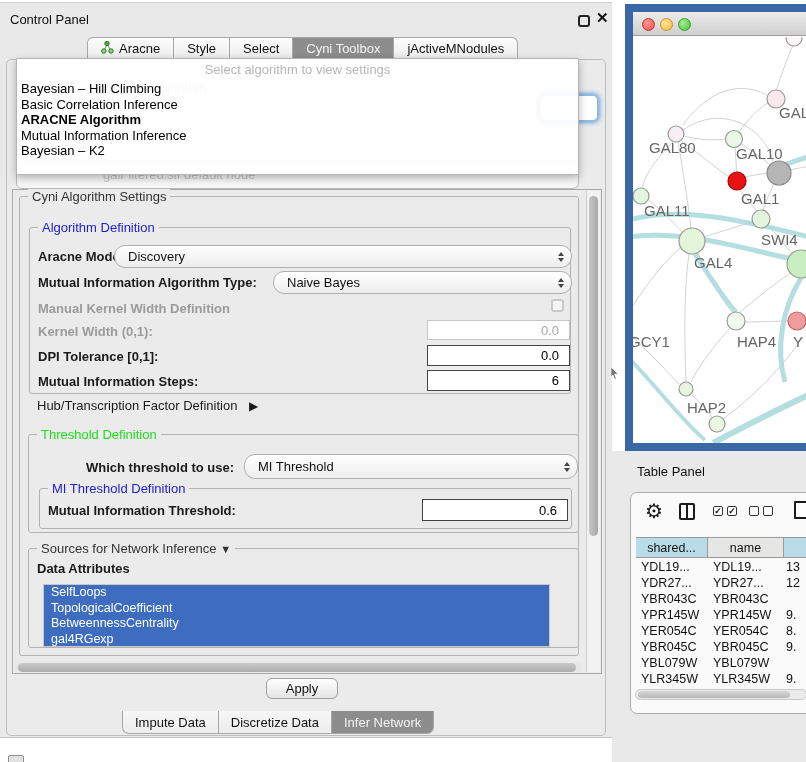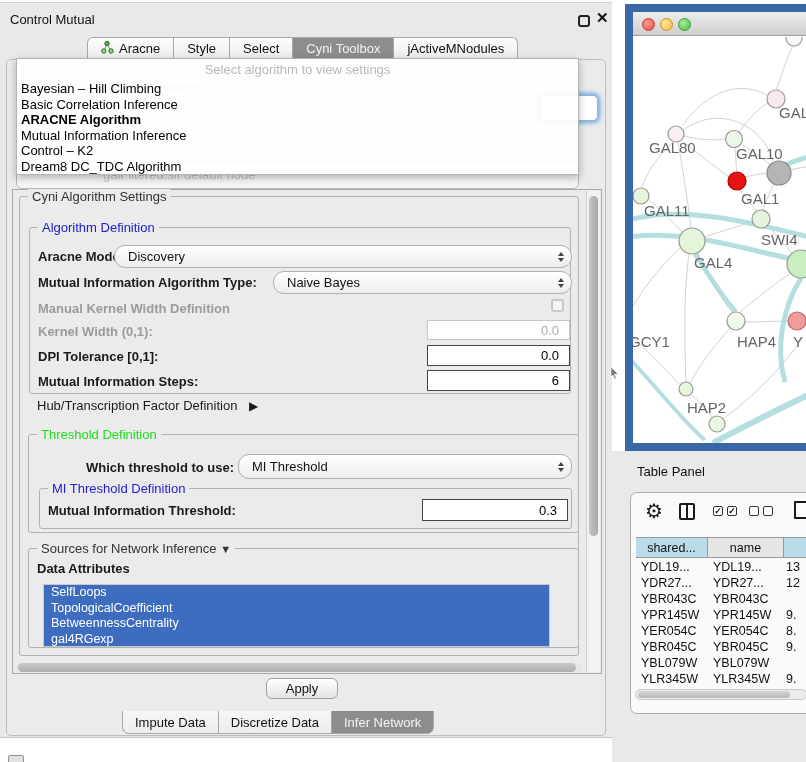--- a/index.html
+++ b/index.html
@@ -143,21 +143,21 @@
     background:linear-gradient(#d6d6d6,#b8b8b8); border-radius:4px; }
 
   .cursor { left:610px; top:366px; z-index:60; }
 </style>
 </head>
 <body>
 
 <div id="stage">
 
   <div id="control-panel" class="abs">
-    <div class="abs cp-title">Control Mutual</div>
+    <div class="abs cp-title">Control Panel</div>
     <div class="abs float-btn"></div>
     <div class="abs close-btn">✕</div>
 
     <div class="abs tabbar">
       <div class="tab">
         <span>
           <svg width="13" height="13" viewBox="0 0 13 13">
             <line x1="3" y1="10" x2="6" y2="3" stroke="#888" stroke-width="1"></line>
             <line x1="6" y1="3" x2="10" y2="10" stroke="#888" stroke-width="1"></line>
             <circle cx="6" cy="2.5" r="2.2" fill="#4caf3f" stroke="#2c7a24"></circle>
@@ -186,22 +186,21 @@
     <div class="abs ghost-label">Inference Algorithm</div>
     <div class="abs ghost-focus"></div>
     <div class="abs ghost-combo">galFiltered.sif default node</div>
 
     <div class="abs dd-popup">
       <div class="dd-ph">Select algorithm to view settings</div>
       <div class="dd-item">Bayesian – Hill Climbing</div>
       <div class="dd-item">Basic Correlation Inference</div>
       <div class="dd-item current">ARACNE Algorithm</div>
       <div class="dd-item">Mutual Information Inference</div>
-      <div class="dd-item">Control – K2</div>
-      <div class="dd-item">Dream8 DC_TDC Algorithm</div>
+      <div class="dd-item">Bayesian – K2</div>
     </div>
 
     <div class="abs viewport"></div>
     <div class="abs vscroll">
         <div class="thumb"></div>
       </div>
     <div class="abs hscroll">
         <div class="thumb"></div>
       </div>
 
@@ -244,32 +243,32 @@
 
       <div class="abs plabel" style="left:17px; top:201px;">
         <span>Hub/Transcription Factor Definition</span>
         <span style="margin-left:8px; font-size:12px;">▶</span>
       </div>
 
       <div class="abs fs" style="left:8px; top:237px; width:551px; height:99px;">
         <span class="fs-title t-green">Threshold Definition</span>
 
         <div class="abs blabel" style="left:57px; top:25px;">Which threshold to use:</div>
-        <div class="abs combo" style="left:209px; top:19px; width:334px; height:25px;">
+        <div class="abs combo" style="left:215px; top:19px; width:334px; height:25px;">
           <span>MI Threshold</span>
           <span class="stepper">
               <span class="tri-up"></span>
               <span class="tri-dn"></span>
             </span>
         </div>
 
         <div class="abs fs" style="left:10px; top:53px; width:533px; height:41px;">
           <span class="fs-title t-blue">MI Threshold Definition</span>
           <div class="abs blabel" style="left:8px; top:14px;">Mutual Information Threshold:</div>
-          <div class="abs field f-en" style="left:382px; top:10px; width:146px; height:22px;">0.3</div>
+          <div class="abs field f-en" style="left:382px; top:10px; width:146px; height:22px;">0.6</div>
         </div>
       </div>
 
       <div class="abs fs" style="left:8px; top:351px; width:551px; height:100px;">
         <span class="fs-title t-black">
           <span>Sources for Network Inference</span>
           <span style="font-size:11px;">▼</span>
         </span>
         <div class="abs blabel" style="left:8px; top:12px;">Data Attributes</div>
         <div class="abs attr-list" style="left:14px; top:35px; width:507px; height:63px; overflow:hidden;">

